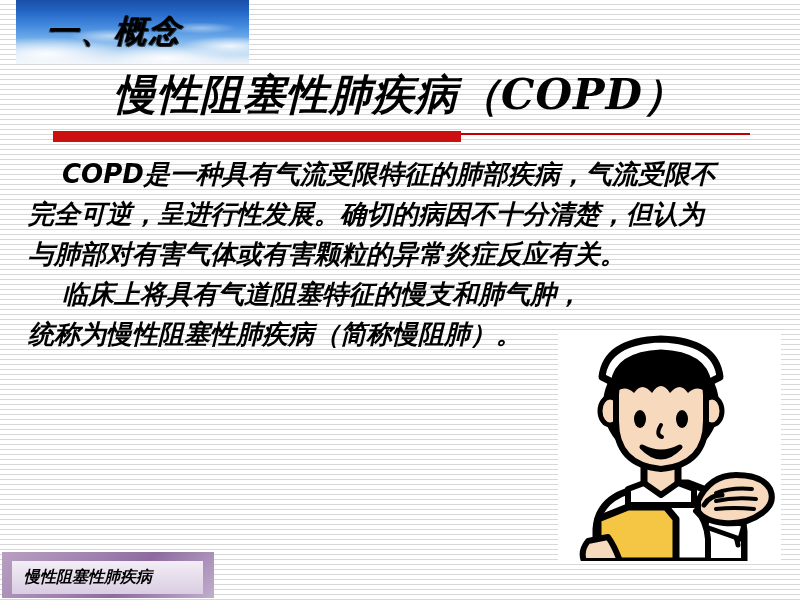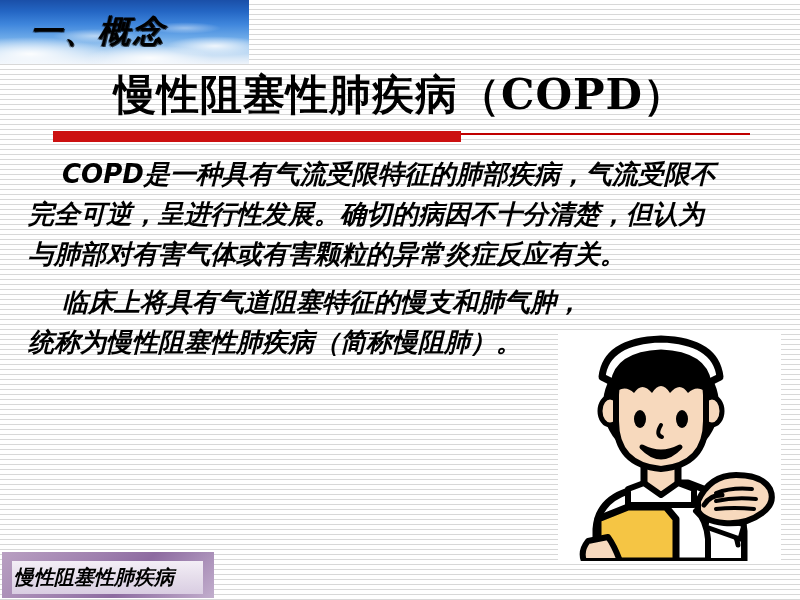--- a/index.html
+++ b/index.html
@@ -24,40 +24,39 @@
         #ffffff 0px,
         #ffffff 4px,
         #d8d8d8 4px,
         #d8d8d8 5px);
     overflow: hidden;
   }
 
   
   #banner {
     position: absolute;
-    left: 0;
+    left: 16px;
     top: 0;
     width: 233px;
     height: 64px;
     overflow: hidden;
     background:
       radial-gradient(ellipse 120px 26px at 30px 54px, rgba(255,255,255,.95) 0%, rgba(255,255,255,0) 65%),
       radial-gradient(ellipse 90px 18px at 150px 58px, rgba(255,255,255,.9) 0%, rgba(255,255,255,0) 70%),
       radial-gradient(ellipse 70px 14px at 215px 46px, rgba(255,255,255,.85) 0%, rgba(255,255,255,0) 70%),
       radial-gradient(ellipse 60px 10px at 95px 36px, rgba(255,255,255,.55) 0%, rgba(255,255,255,0) 70%),
       radial-gradient(ellipse 50px 8px at 185px 28px, rgba(255,255,255,.45) 0%, rgba(255,255,255,0) 72%),
       linear-gradient(to bottom,
          #1a4fa8 0%,
          #2466c4 18%,
          #3f86dc 38%,
          #6aa8e8 58%,
          #a7cdf1 76%,
          #dbe9f7 92%,
          #eef4fb 100%);
-    padding-left: 16px;
   }
   #banner-text {
     position: absolute;
     left: 30px;
     top: 8px;
     width: 200px;
     font-family: "DejaVu Serif", "Liberation Serif", serif;
     font-weight: bold;
     font-style: italic;
     font-size: 32px;
@@ -73,20 +72,21 @@
     position: absolute;
     left: 0;
     top: 66px;
     width: 800px;
     height: 58px;
     text-align: center;
   }
   #title-text {
     font-family: "DejaVu Serif", "Liberation Serif", serif;
     font-weight: bold;
+    font-style: italic;
     font-size: 42px;
     line-height: 58px;
     letter-spacing: 1px;
     color: #000000;
     white-space: nowrap;
   }
 
   
   #rule-thin {
     position: absolute;
@@ -117,21 +117,21 @@
     font-family: "DejaVu Sans", "Liberation Sans", sans-serif;
     font-weight: bold;
     font-size: 26px;
     line-height: 40px;
     color: #000000;
     text-indent: 34px;
     margin: 0;
     letter-spacing: 0px;
   }
   #para2 {
-    margin-top: 8px;
+    margin-top: 0;
     width: 560px;
   }
 
   
   #nurse-box {
     position: absolute;
     left: 558px;
     top: 333px;
     width: 223px;
     height: 228px;
@@ -162,25 +162,25 @@
     bottom: 4px;
     background: linear-gradient(to bottom, #f3eef6 0%, #e7dfec 45%, #d9cde2 100%);
     display: flex;
     align-items: center;
     overflow: hidden;
   }
   #footer-text {
     font-family: "DejaVu Serif", "Liberation Serif", serif;
     font-weight: bold;
     font-style: italic;
-    font-size: 20px;
+    font-size: 16px;
     letter-spacing: 0px;
     color: #000000;
     white-space: nowrap;
-    padding-left: 2px;
+    padding-left: 12px;
   }
 </style>
 </head>
 <body>
 
 <div id="slide">
 
   <div id="banner">
     <div id="banner-text">一、概念</div>
   </div>

